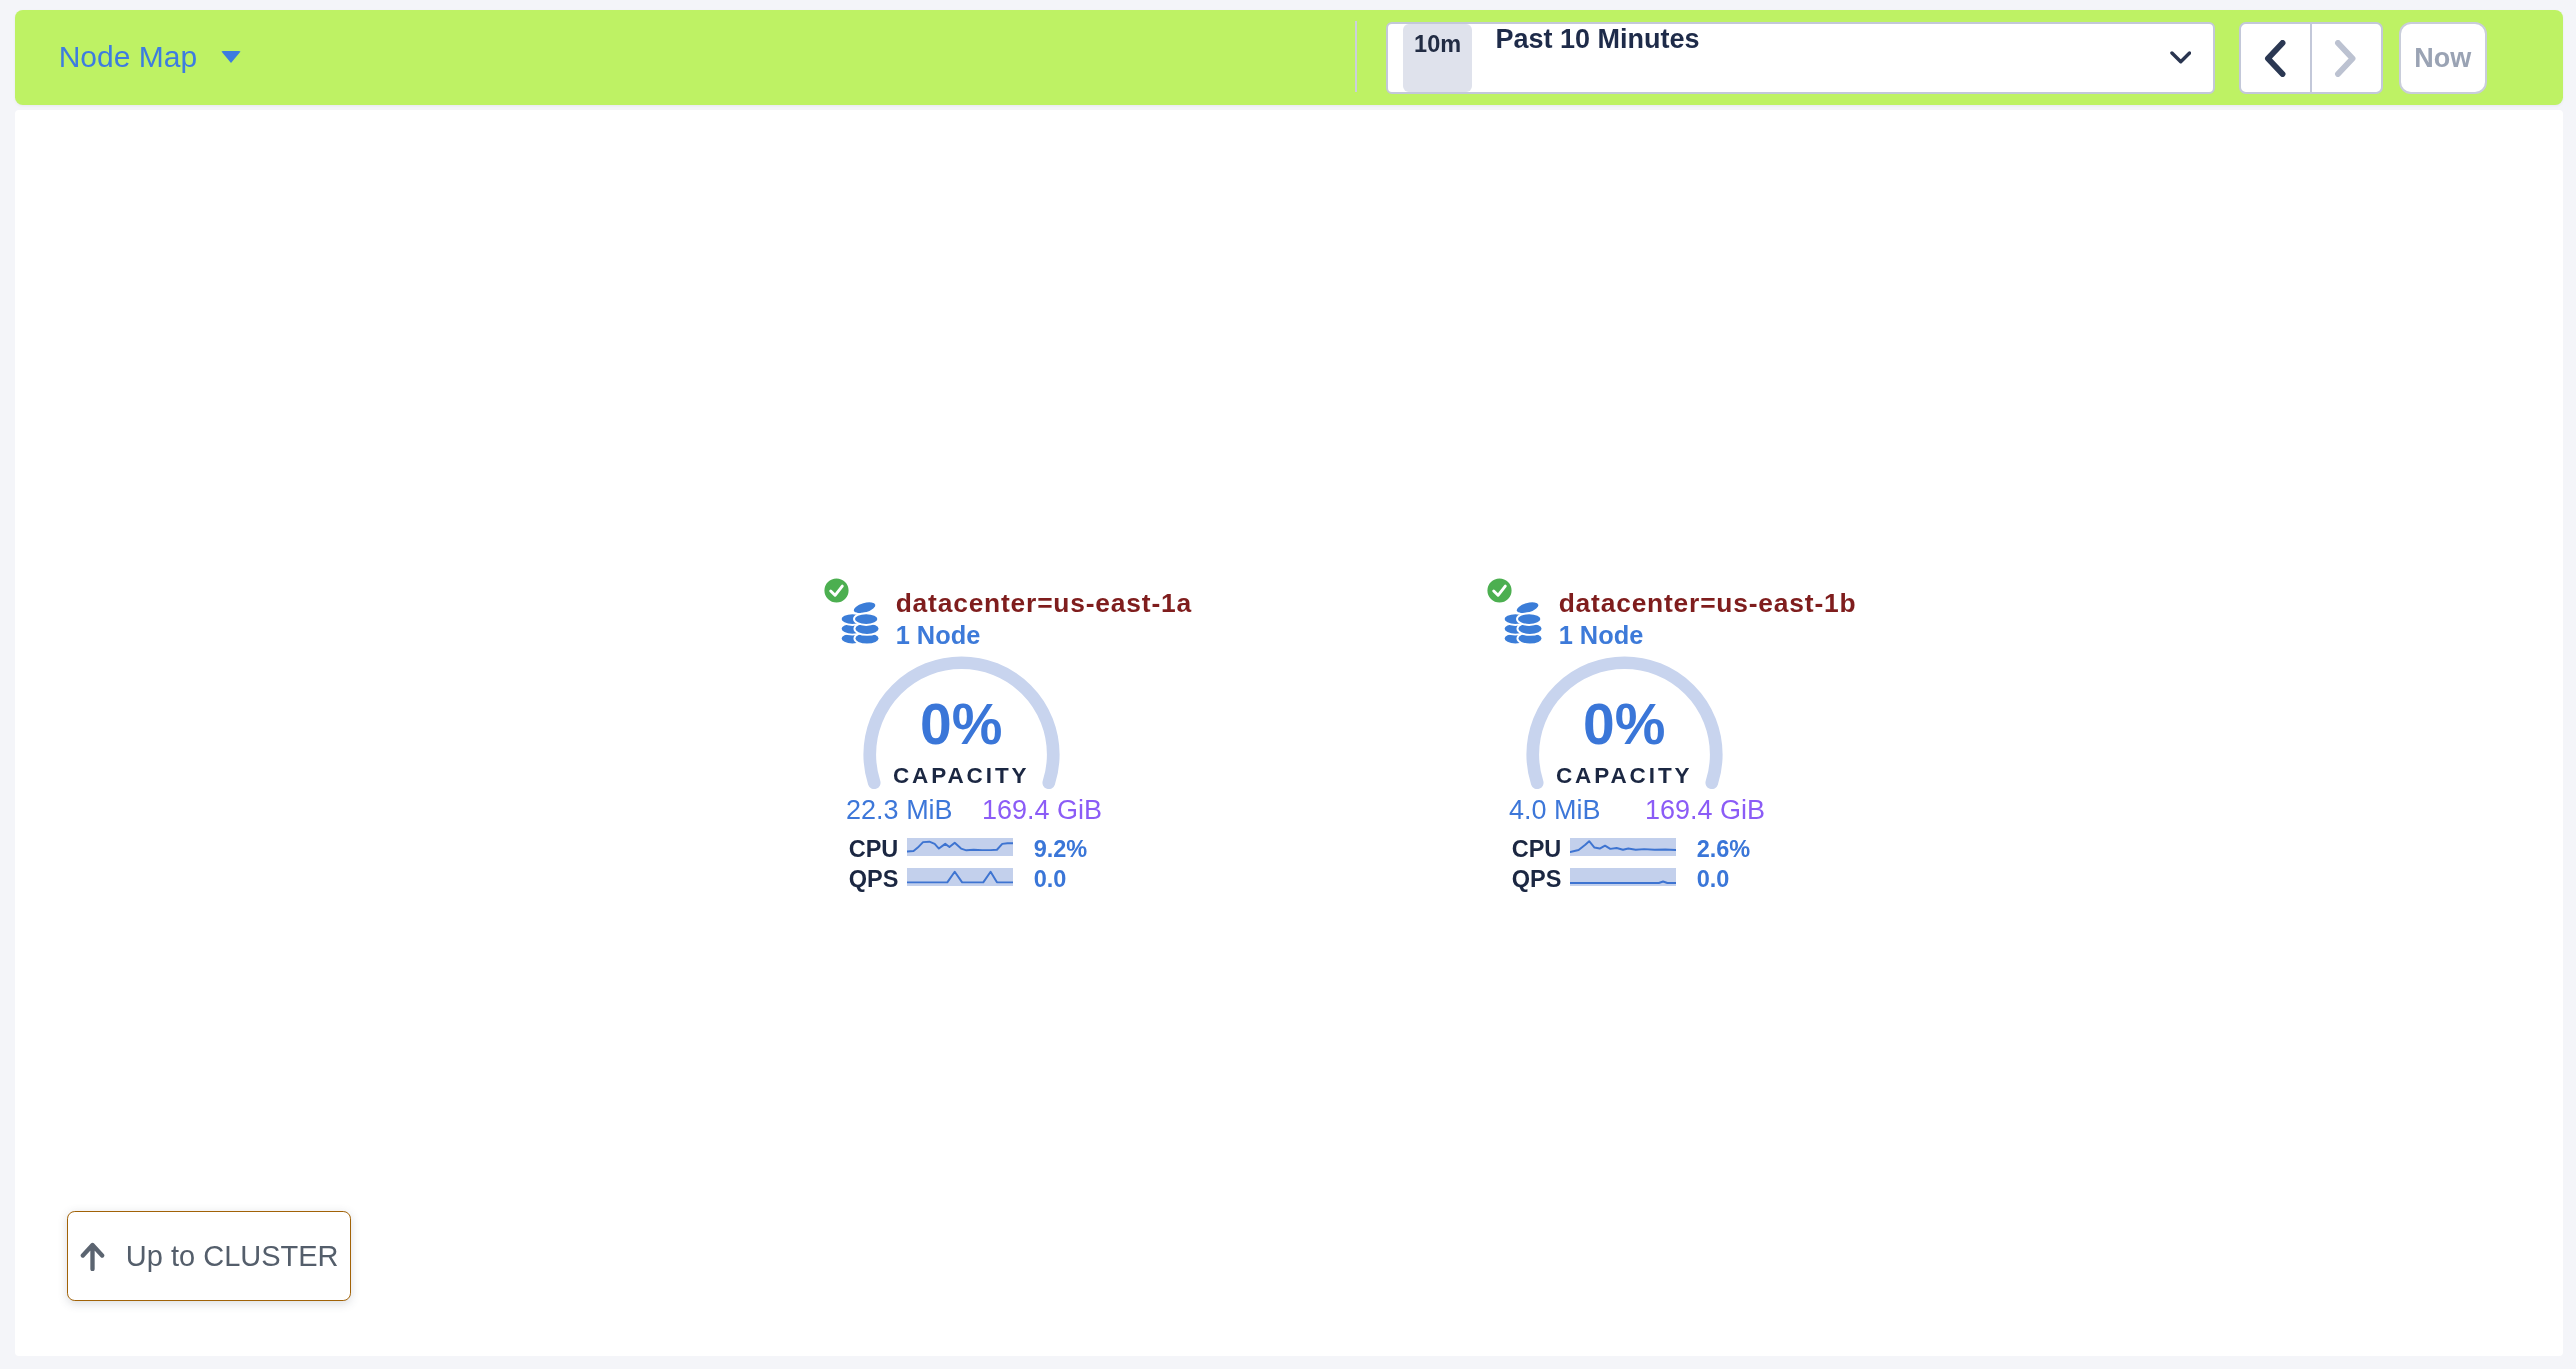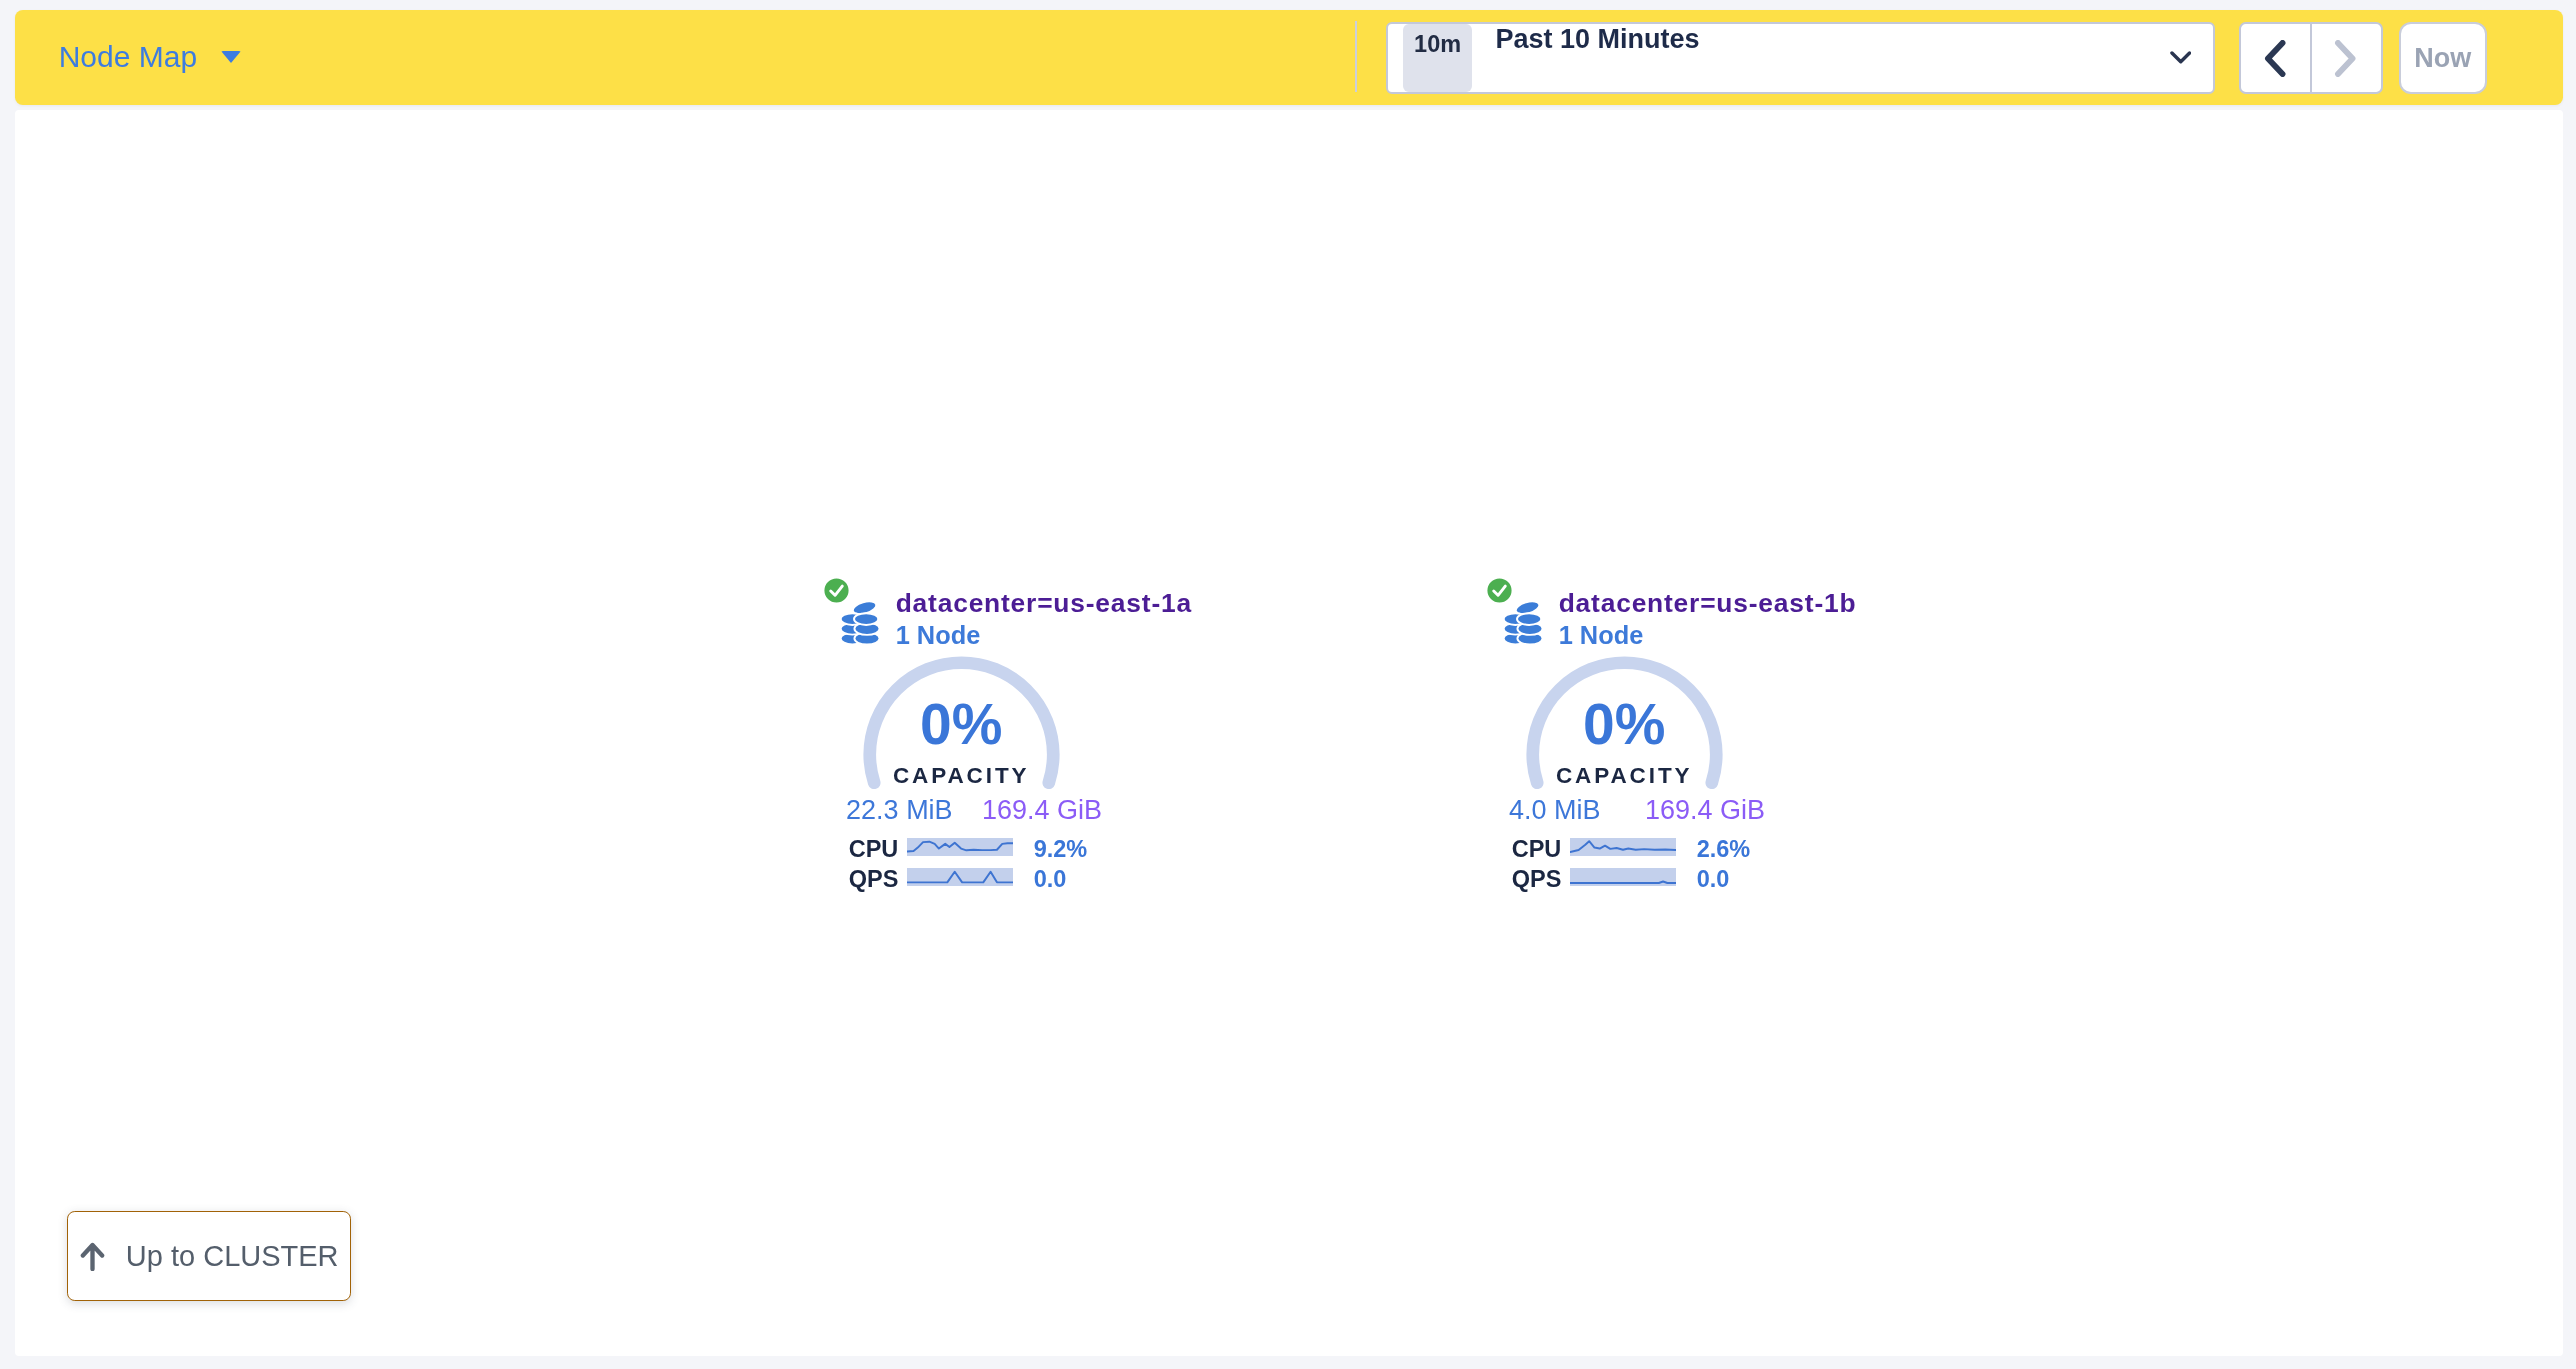--- a/index.html
+++ b/index.html
@@ -9,21 +9,21 @@
     background:#f4f5f9;
     position:relative;
     overflow:hidden;
     color:#1e2b49;
   }
   .page { position:absolute; left:0; top:0; width:2576px; height:1369px; }
 
   
   .header-bar {
     position:absolute; left:14.7px; top:9.8px; width:2548px; height:95px;
-    background:#fde047; border-radius:7.8px;
+    background:#bef264; border-radius:7.8px;
     box-shadow:0 1px 2.9px rgba(40,50,80,0.06);
   }
   .view-switcher {
     position:absolute; left:44px; top:0; height:95px;
     display:flex; align-items:center; gap:23.5px; cursor:pointer;
   }
   .view-switcher .label { font-size:30px; color:#3d7ce0; }
   .caret-down {
     width:0; height:0; border-left:10.8px solid transparent; border-right:10.8px solid transparent;
     border-top:12.7px solid #3d7ce0; border-radius:2px;
@@ -75,21 +75,21 @@
   }
 
   .dc-card { position:absolute; width:293px; height:336px; }
   .dc-card.one { left:807px; top:464px; }
   .dc-card.two { left:1470px; top:464px; }
 
   .status-badge { position:absolute; left:0; top:2px; width:29px; height:29px; }
   .dc-icon { position:absolute; left:17.6px; top:23.5px; width:43px; height:47px; }
   .dc-title {
     position:absolute; left:74px; top:13.7px; font-size:26.4px; font-weight:bold;
-    color:#4c1d95; letter-spacing:0.8px; white-space:nowrap;
+    color:#7f1d1d; letter-spacing:0.8px; white-space:nowrap;
   }
   .dc-subtitle {
     position:absolute; left:74px; top:47px; font-size:25.4px; font-weight:bold;
     color:#3d7ad9; cursor:pointer;
   }
   .ring-wrap { position:absolute; left:37px; top:78px; width:205px; height:205px; }
   .ring-wrap svg { position:absolute; left:0; top:0; }
   .ring-pct {
     position:absolute; left:0; top:39px; width:205px; text-align:center;
     font-size:57px; font-weight:bold; color:#3a76d8;

